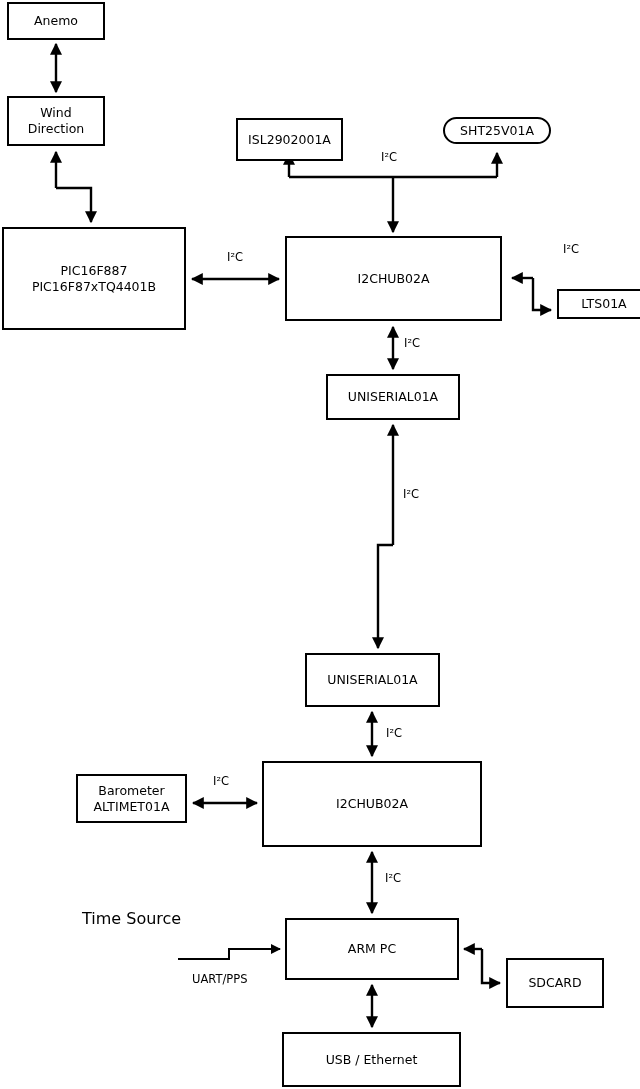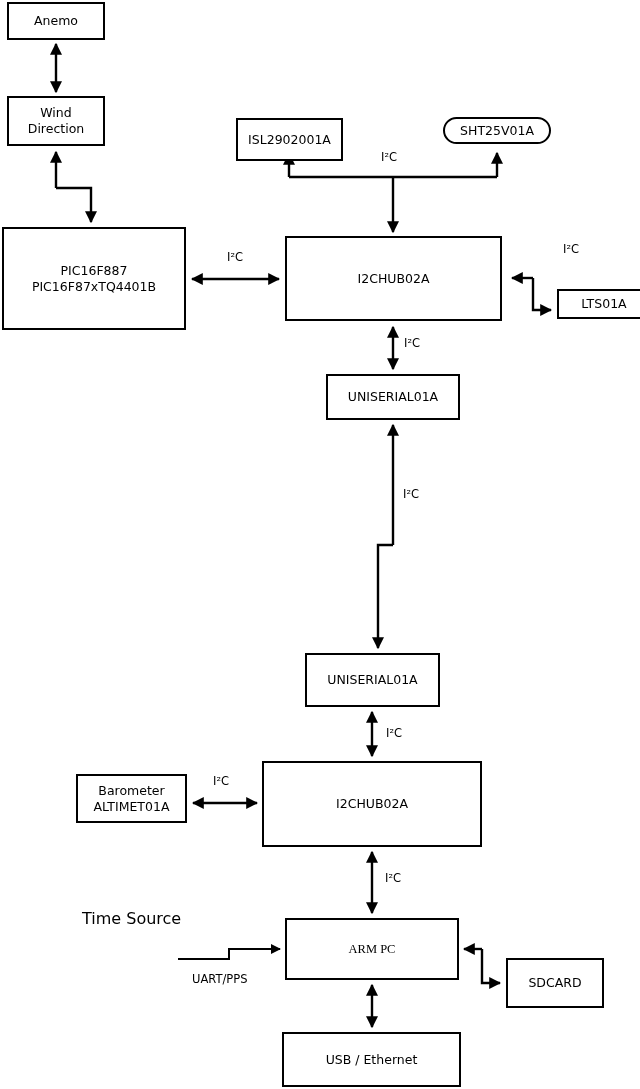--- a/index.html
+++ b/index.html
@@ -156,21 +156,21 @@
   <div class="node" style="left:76px; top:774px; width:111px; height:49px;">
     <span class="label">Barometer
 ALTIMET01A</span>
   </div>
 
   <div class="node" style="left:262px; top:761px; width:220px; height:86px;">
     <span class="label">I2CHUB02A</span>
   </div>
 
 
-  <div class="node" style="left:285px; top:918px; width:174px; height:62px;font-family:Liberation Serif, serif;">
+  <div class="node" style="left:285px; top:918px; width:174px; height:62px;">
     <span class="label">ARM PC</span>
   </div>
 
   <div class="node" style="left:506px; top:958px; width:98px; height:50px;">
     <span class="label">SDCARD</span>
   </div>
 
   <div class="node" style="left:282px; top:1032px; width:179px; height:55px;">
     <span class="label">USB / Ethernet</span>
   </div>

